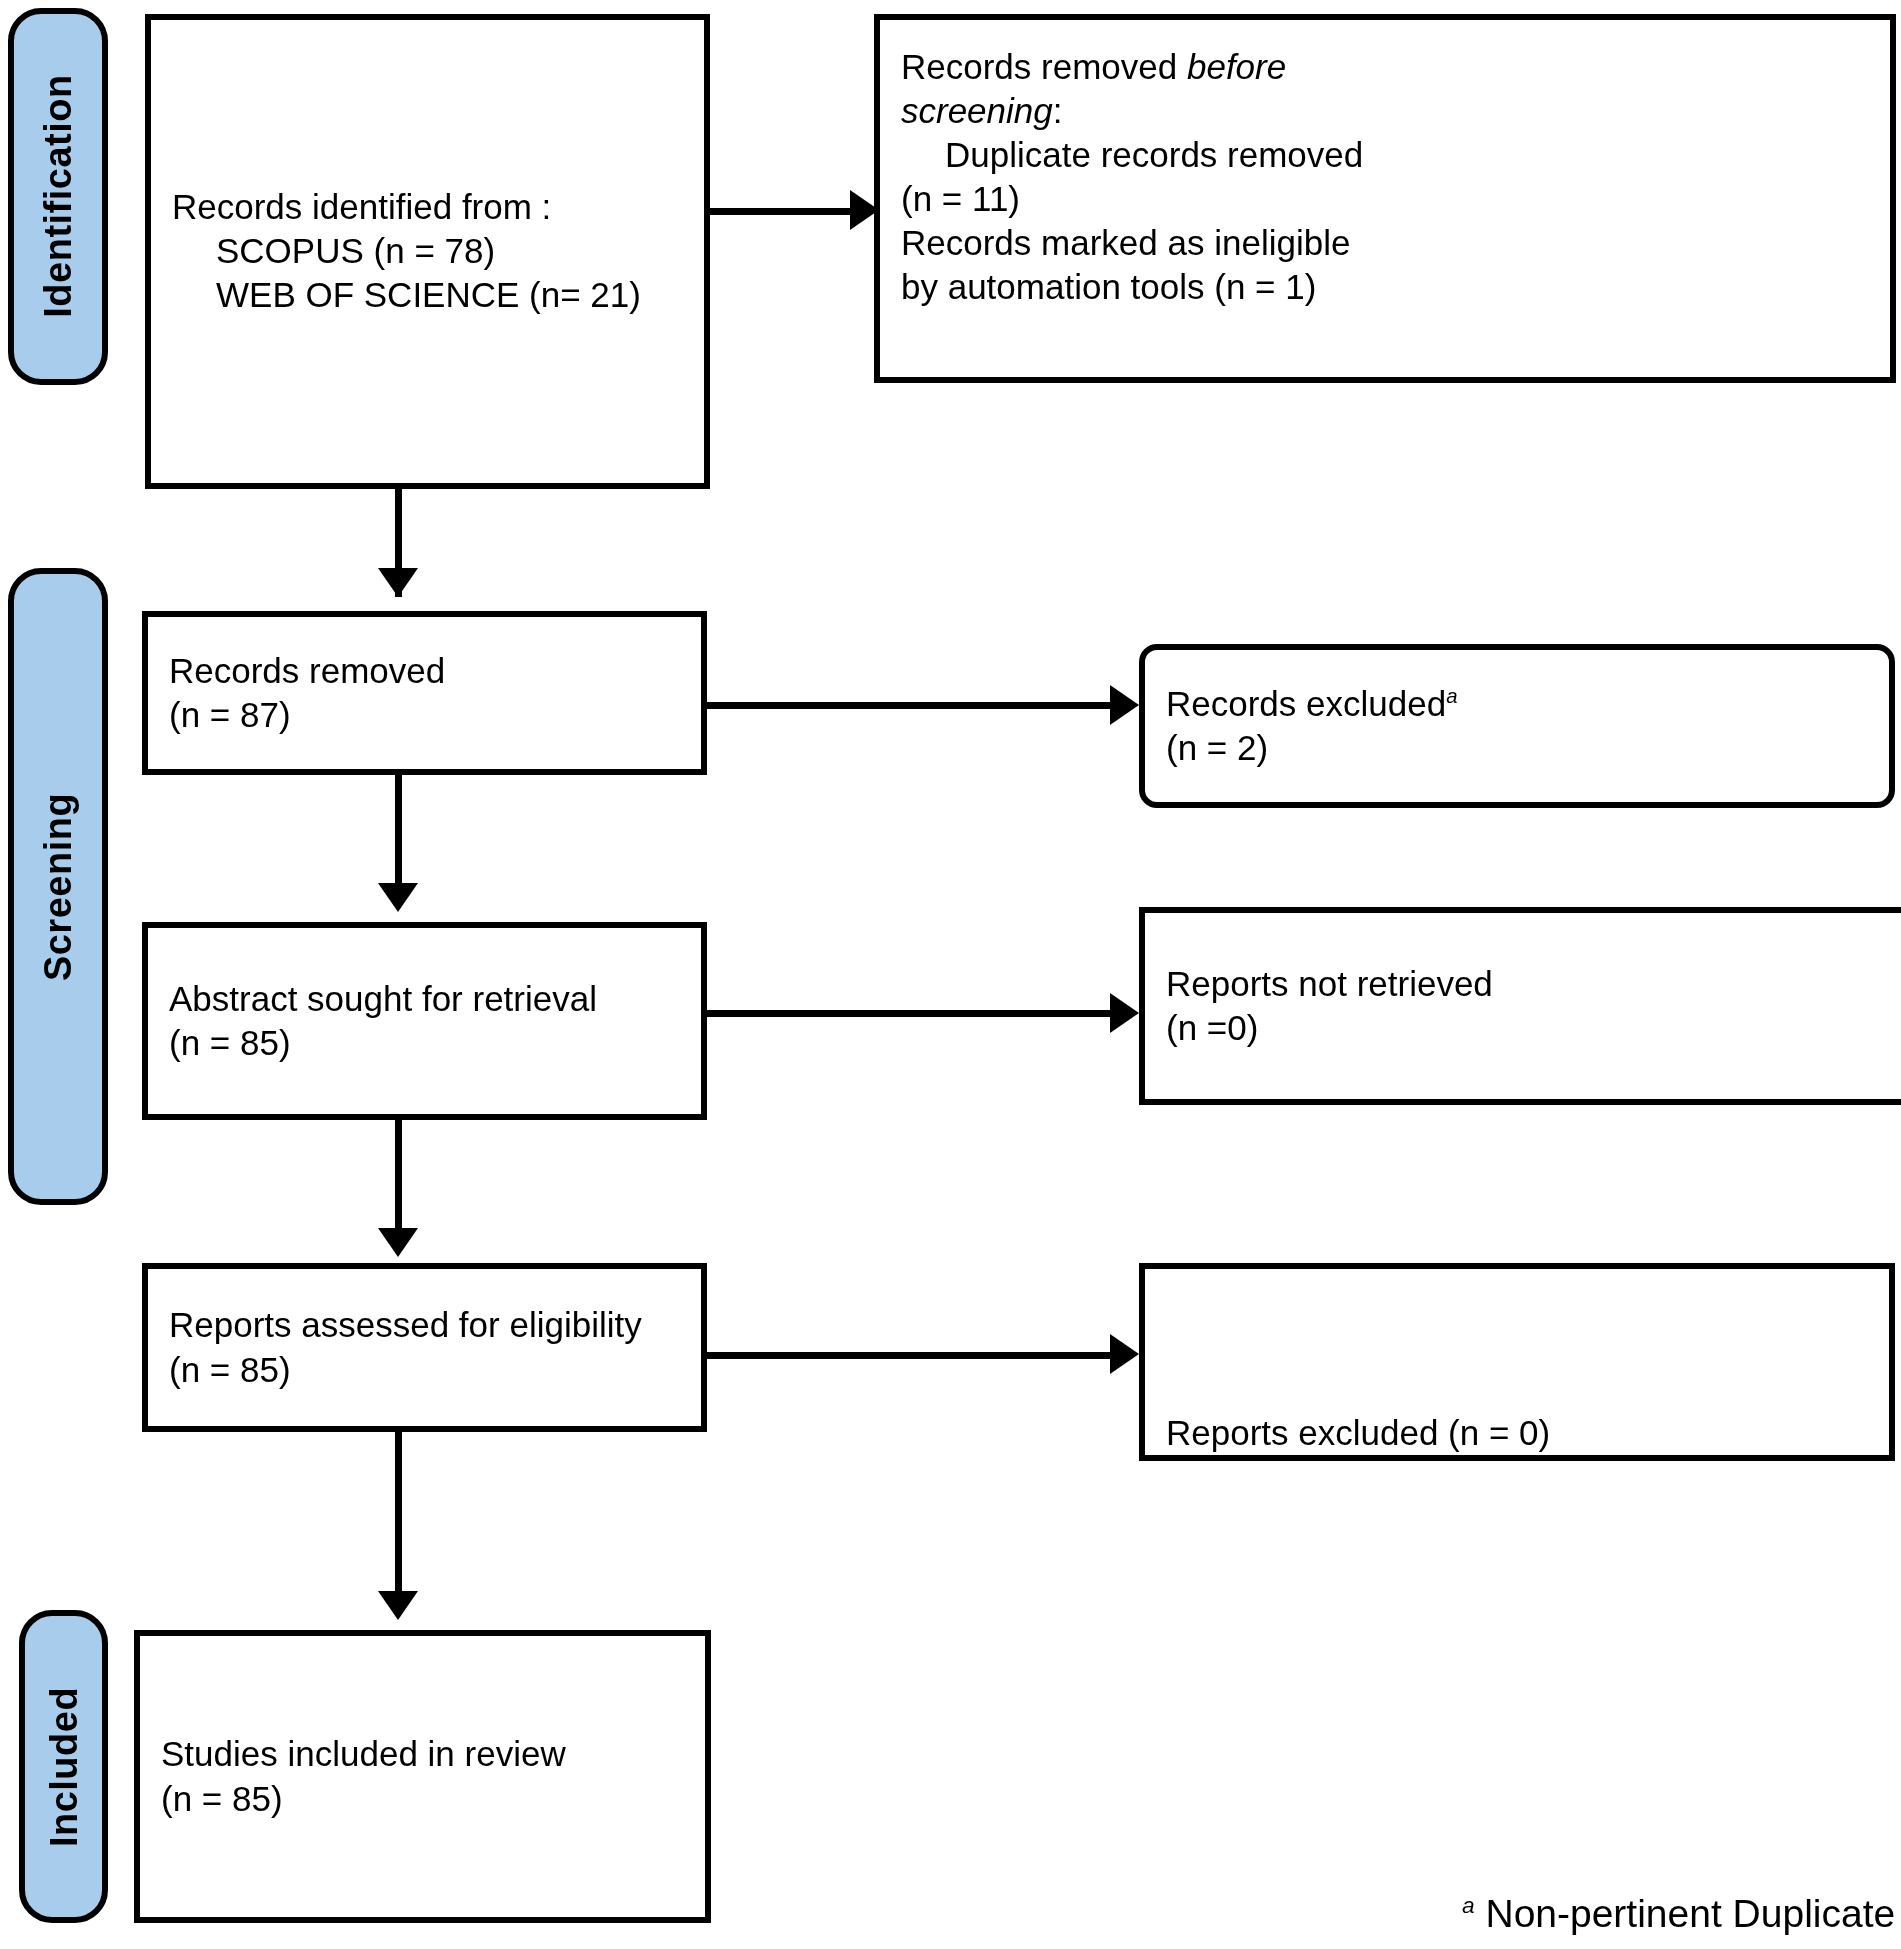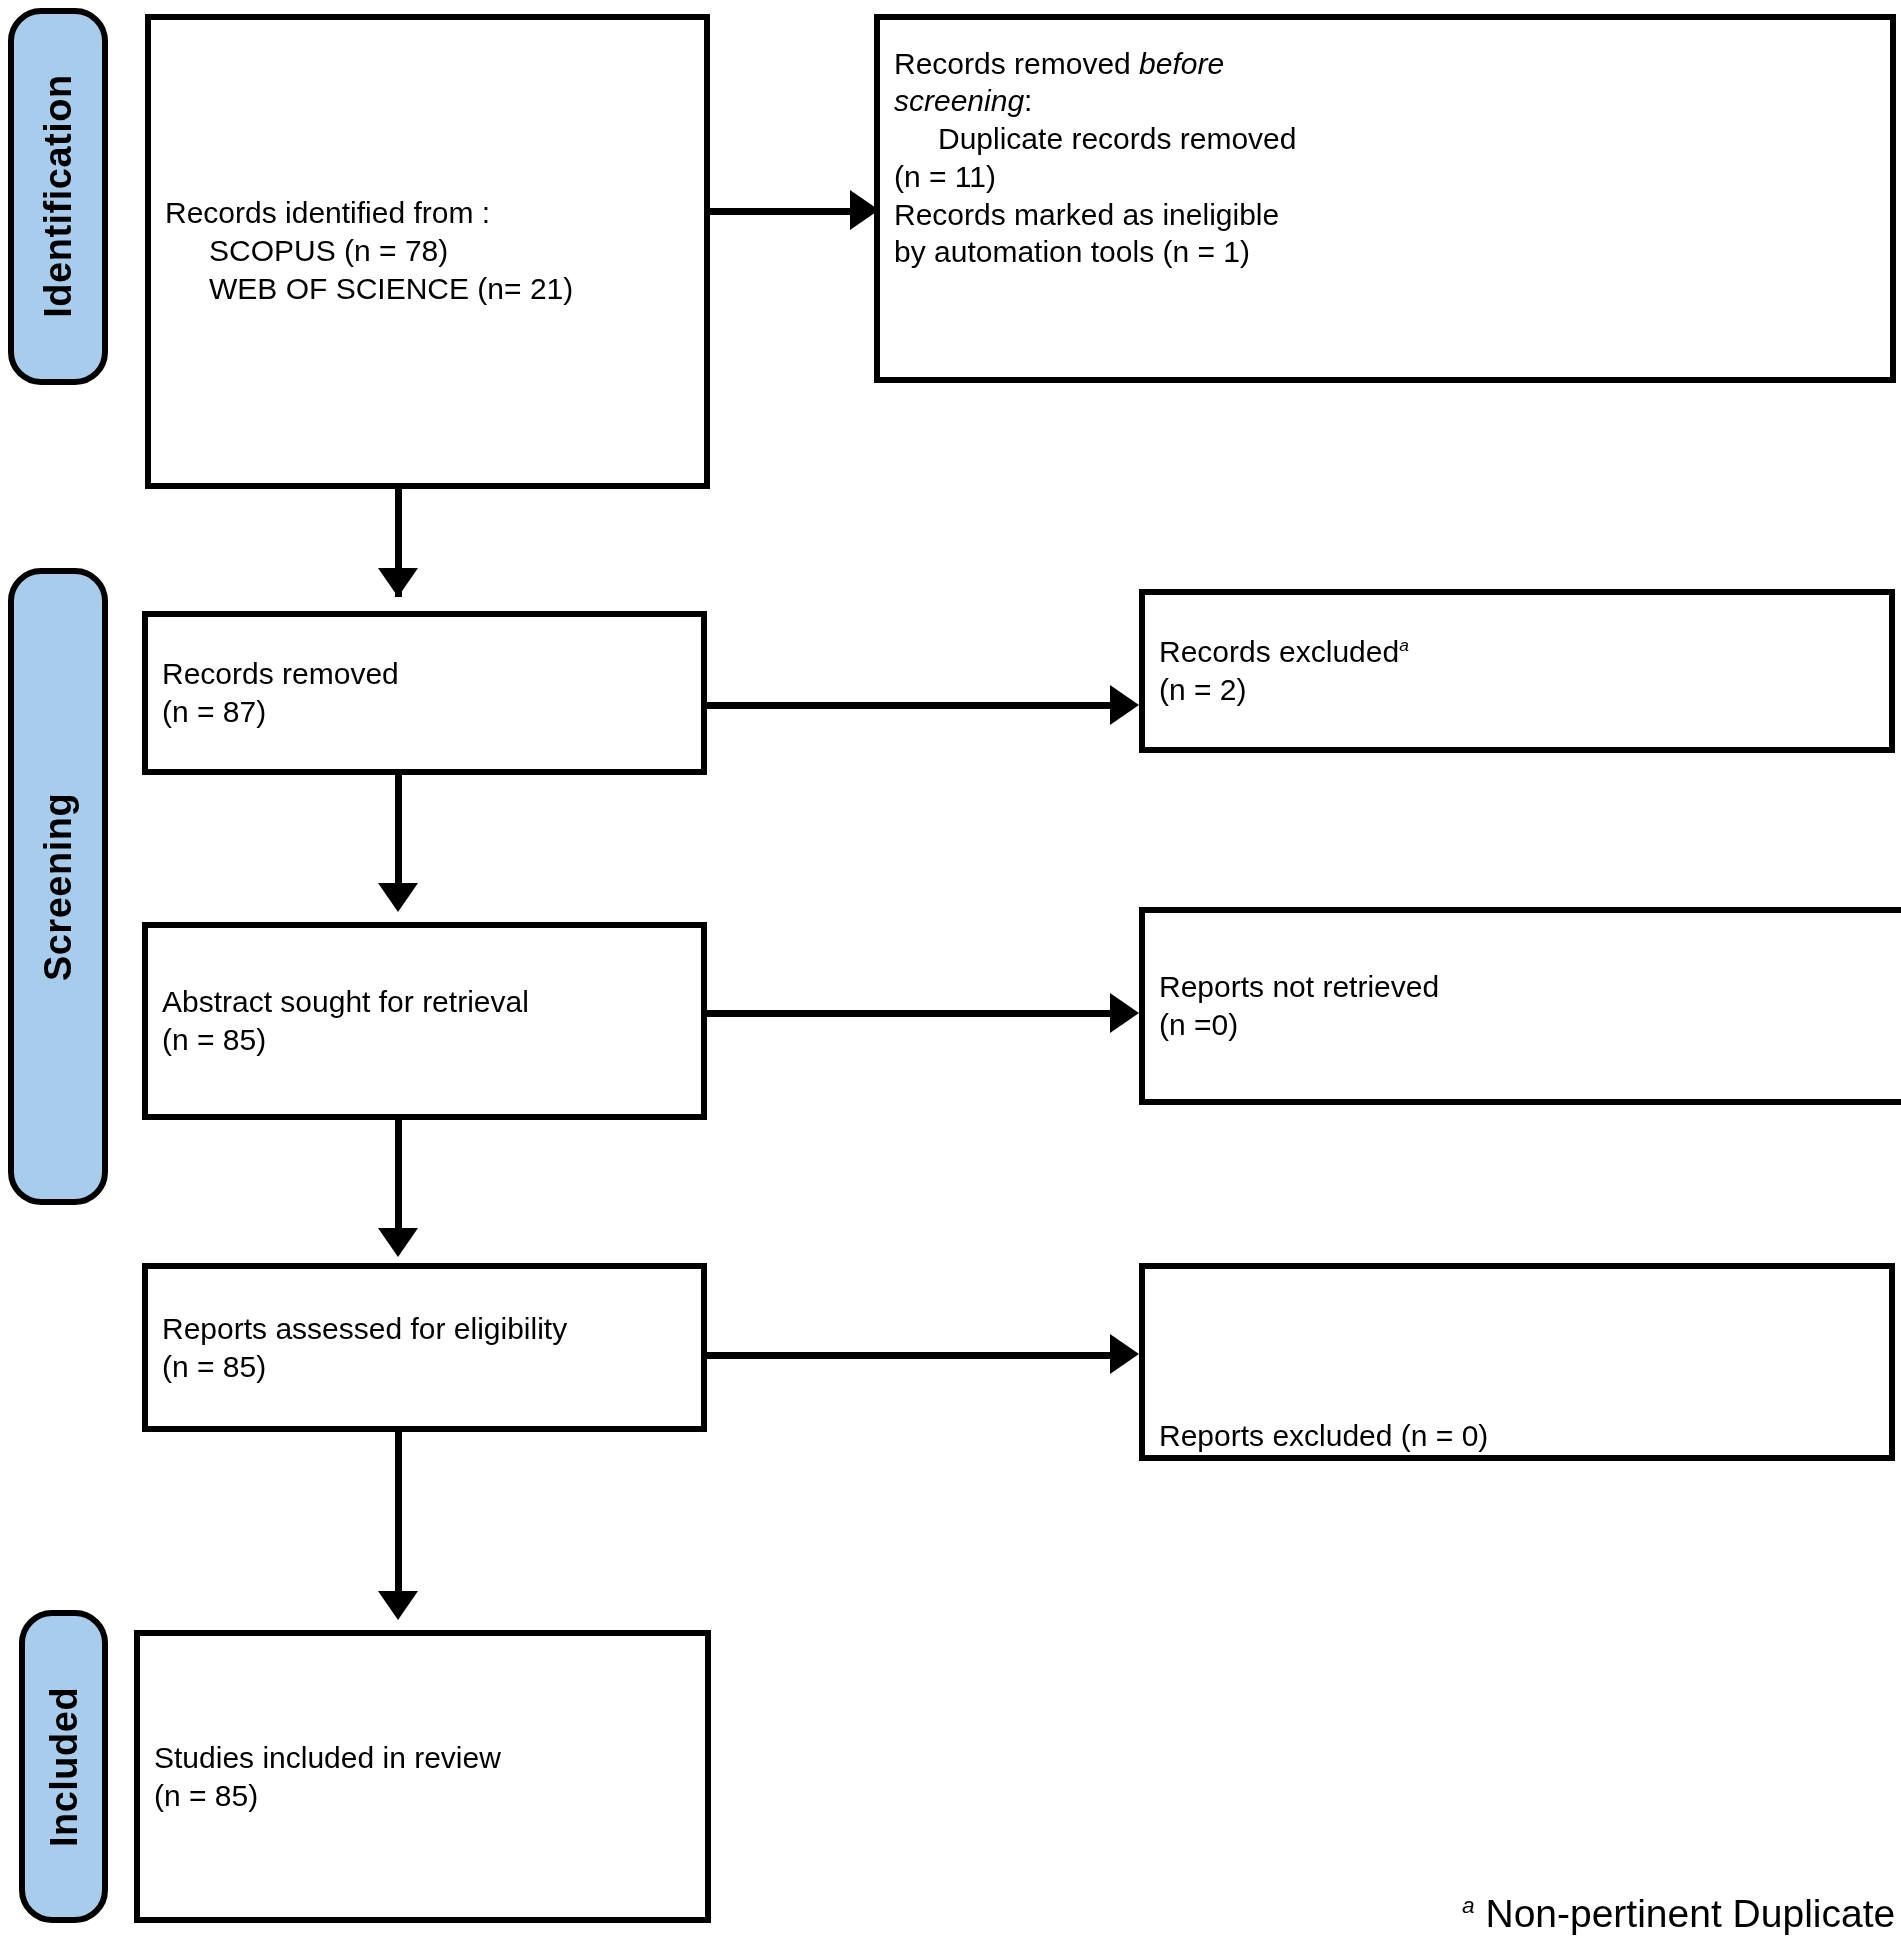--- a/index.html
+++ b/index.html
@@ -43,22 +43,22 @@
   
   .flowbox {
     position: absolute;
     background: #ffffff;
     border: 6.8px solid #000000;
     box-sizing: border-box;
     display: flex;
     align-items: center;
   }
   .flowbox .btext {
-    padding: 0 14px;
-    font-size: 30px;
+    padding: 0 21px;
+    font-size: 35px;
     line-height: 1.26;
     color: #000000;
     white-space: pre-wrap;
   }
   .flowbox.topalign {
     align-items: flex-start;
   }
   .flowbox.topalign .btext {
     padding-top: 25px;
   }
@@ -133,21 +133,21 @@
   <div class="hline" style="left:710px; top:208px; width:140px;"></div>
   <div class="arrow-right" style="left:850px; top:190px;"></div>
 
   <div class="vline" style="left:395px; top:489px; width:6.8px; height:108px;"></div>
   <div class="arrow-down" style="left:378px; top:446px; top:568px;"></div>
 
   <div class="flowbox" style="left:142px; top:611px; width:565px; height:164px;">
     <div class="btext"><span>Records removed</span><br><span>(n = 87)</span></div>
   </div>
 
-  <div class="flowbox" style="left:1139px; top:589px; width:756px; height:164px;">
+  <div class="flowbox" style="left:1139px; top:644px; width:756px; height:164px;border-radius:18px;">
     <div class="btext"><span>Records excluded</span><span class="supa">a</span><br><span>(n = 2)</span></div>
   </div>
 
   <div class="hline" style="left:707px; top:702px; width:404px;"></div>
   <div class="arrow-right" style="left:1110px; top:685px;"></div>
 
   <div class="vline" style="left:395px; top:775px; width:6.8px; height:108px;"></div>
   <div class="arrow-down" style="left:378px; top:883px;"></div>
 
   <div class="flowbox" style="left:142px; top:922px; width:565px; height:198px;">

